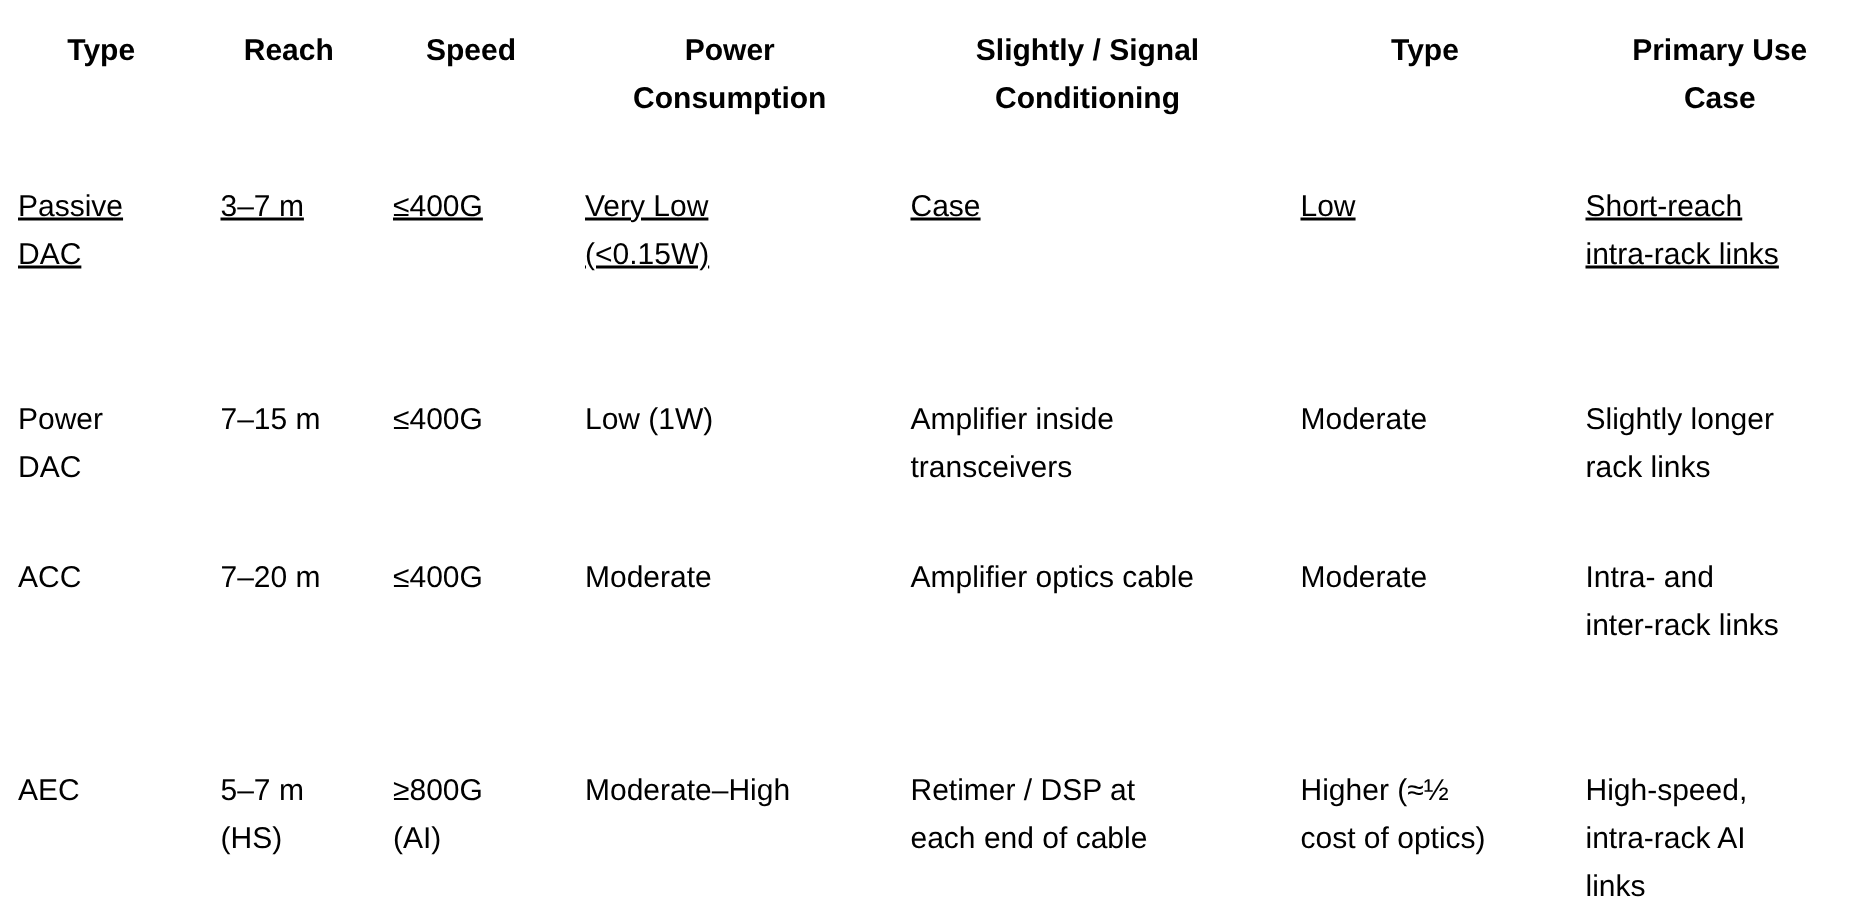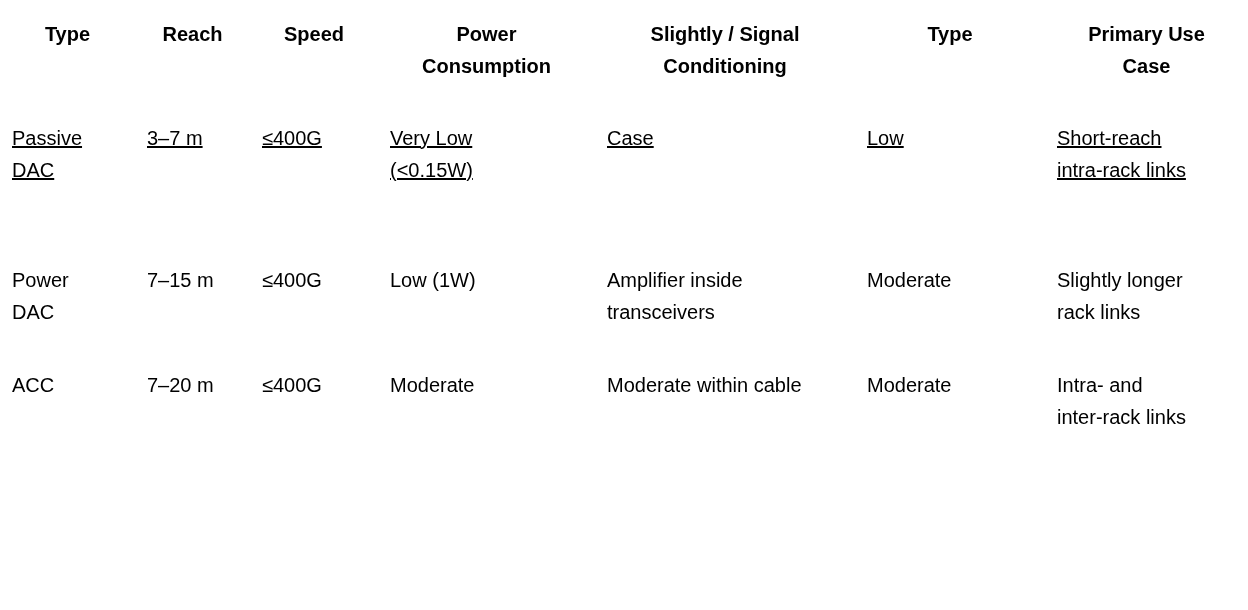--- a/index.html
+++ b/index.html
@@ -93,20 +93,35 @@
 transceivers</td>
       <td>Moderate</td>
       <td>Slightly longer
 rack links</td>
     </tr>
     <tr class="row-2">
       <td>ACC</td>
       <td>7–20 m</td>
       <td>≤400G</td>
       <td>Moderate</td>
-      <td>Moderate within cable</td>
+      <td>Amplifier optics cable</td>
       <td>Moderate</td>
       <td>Intra- and
 inter-rack links</td>
+    </tr>
+    <tr class="row-3">
+      <td>AEC</td>
+      <td>5–7 m
+(HS)</td>
+      <td>≥800G
+(AI)</td>
+      <td>Moderate–High</td>
+      <td>Retimer / DSP at
+each end of cable</td>
+      <td>Higher (≈½
+cost of optics)</td>
+      <td>High-speed,
+intra-rack AI
+links</td>
     </tr>
   </tbody>
     </table>
 </div>
 
 </body></html>

